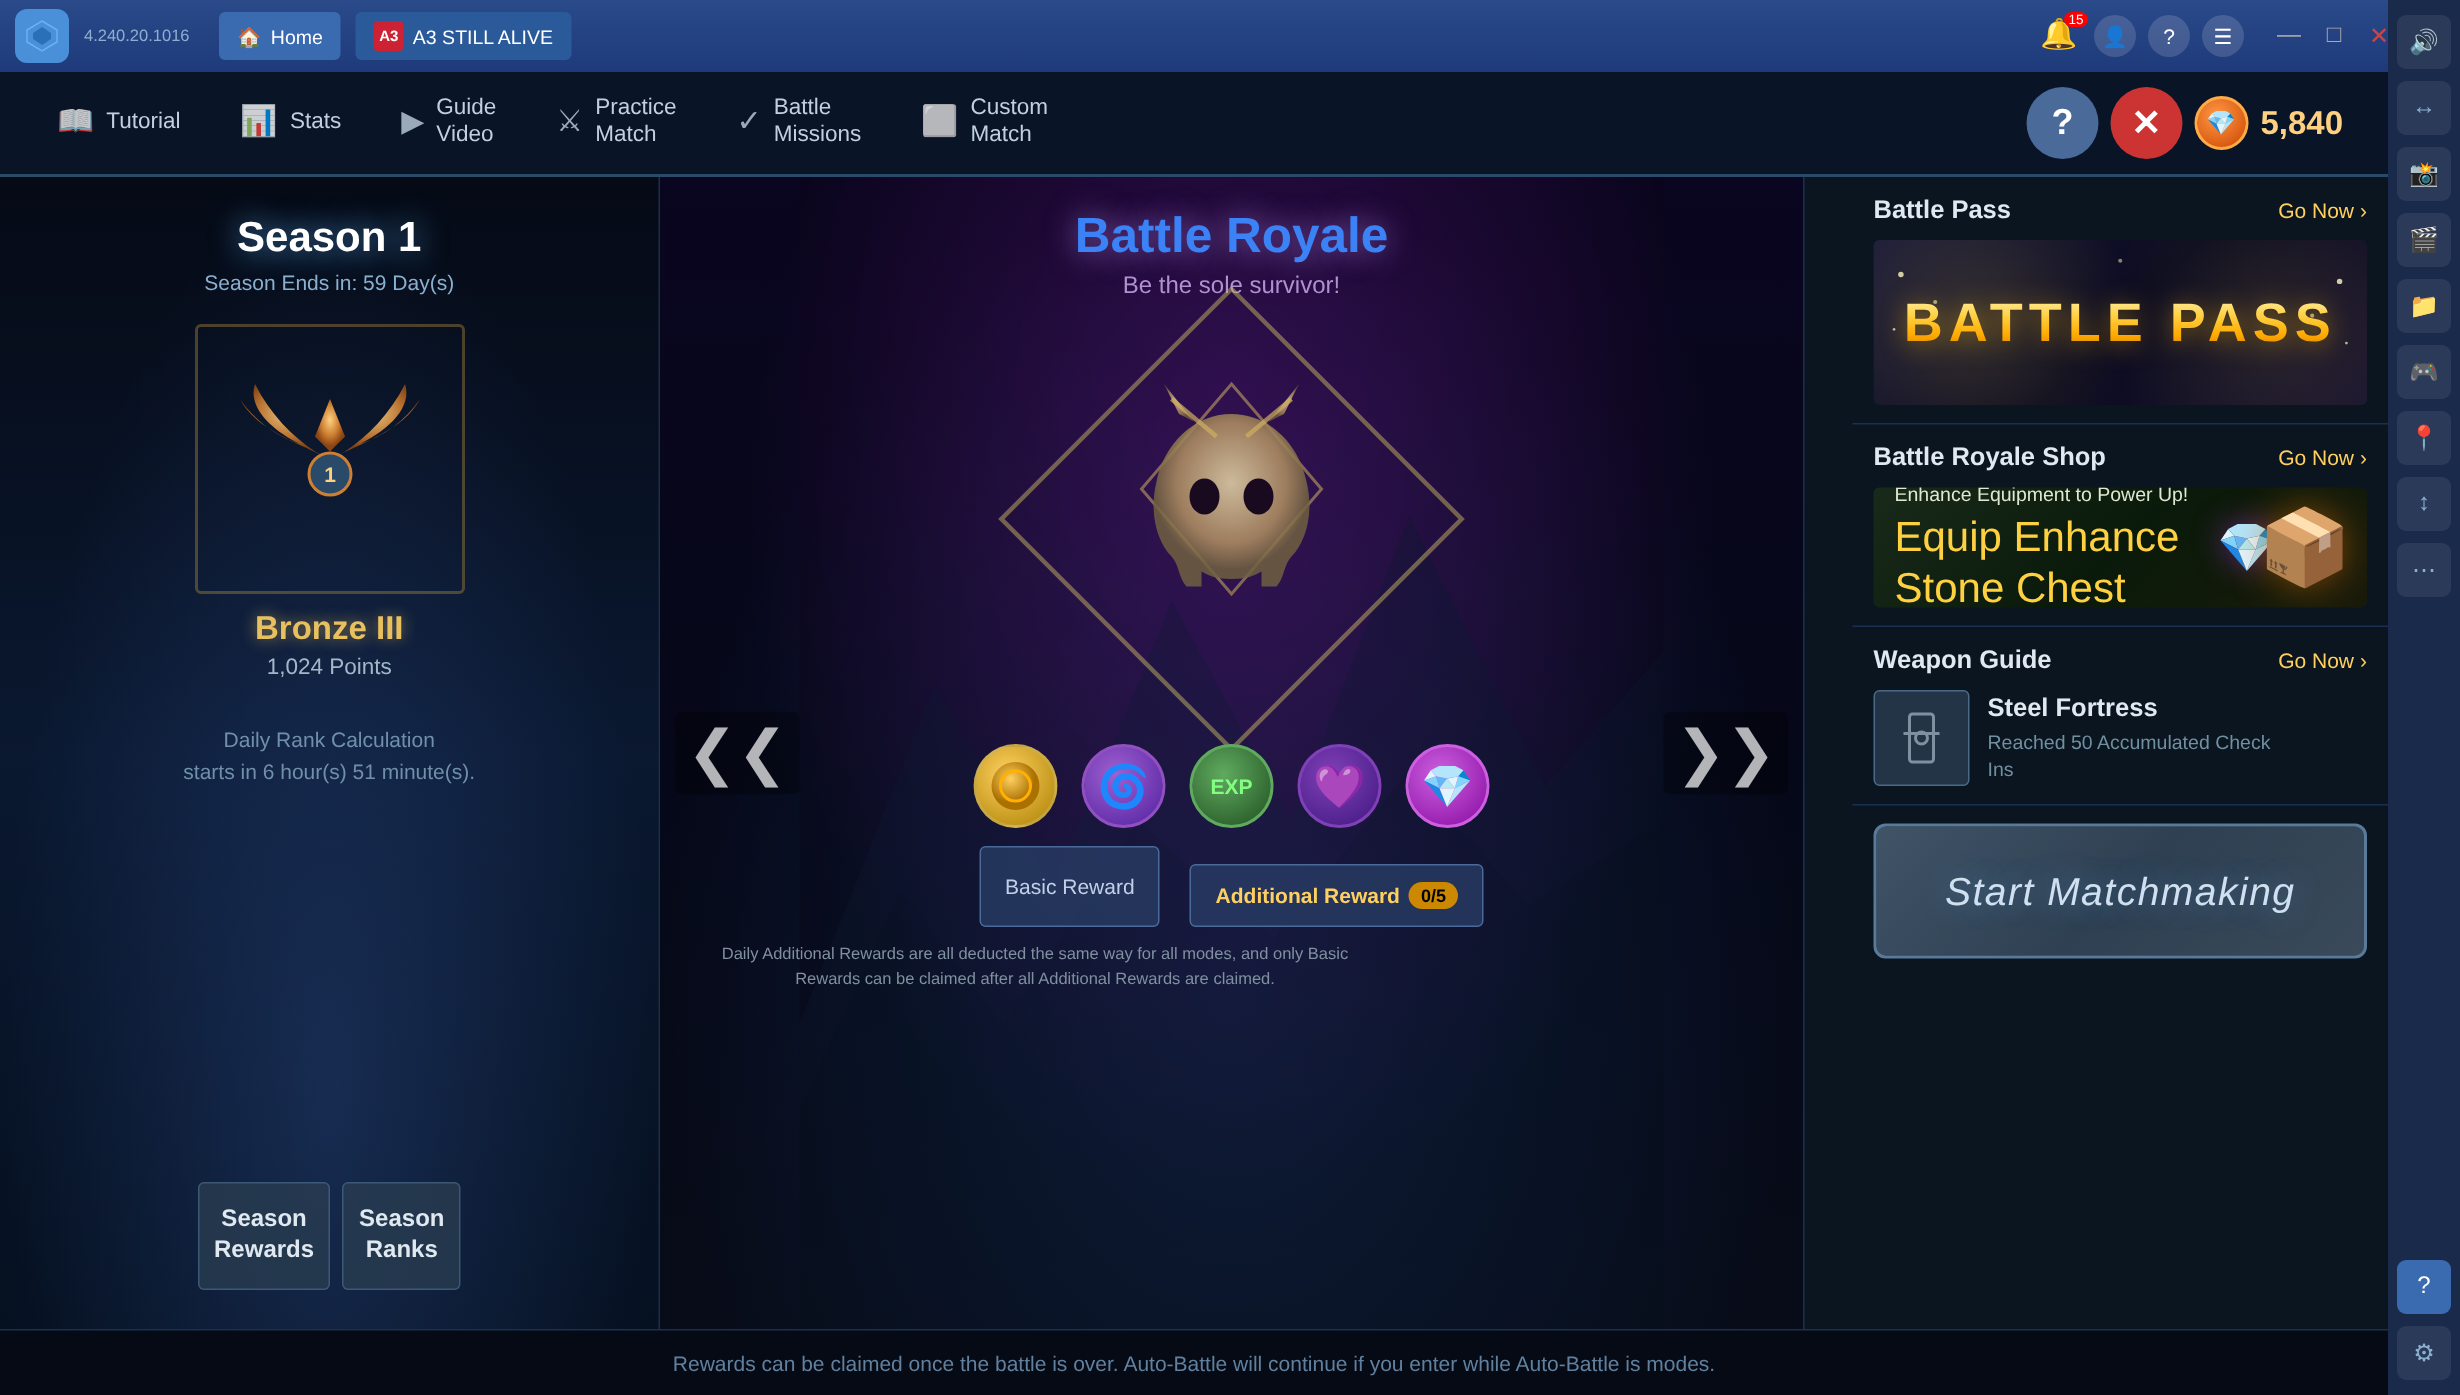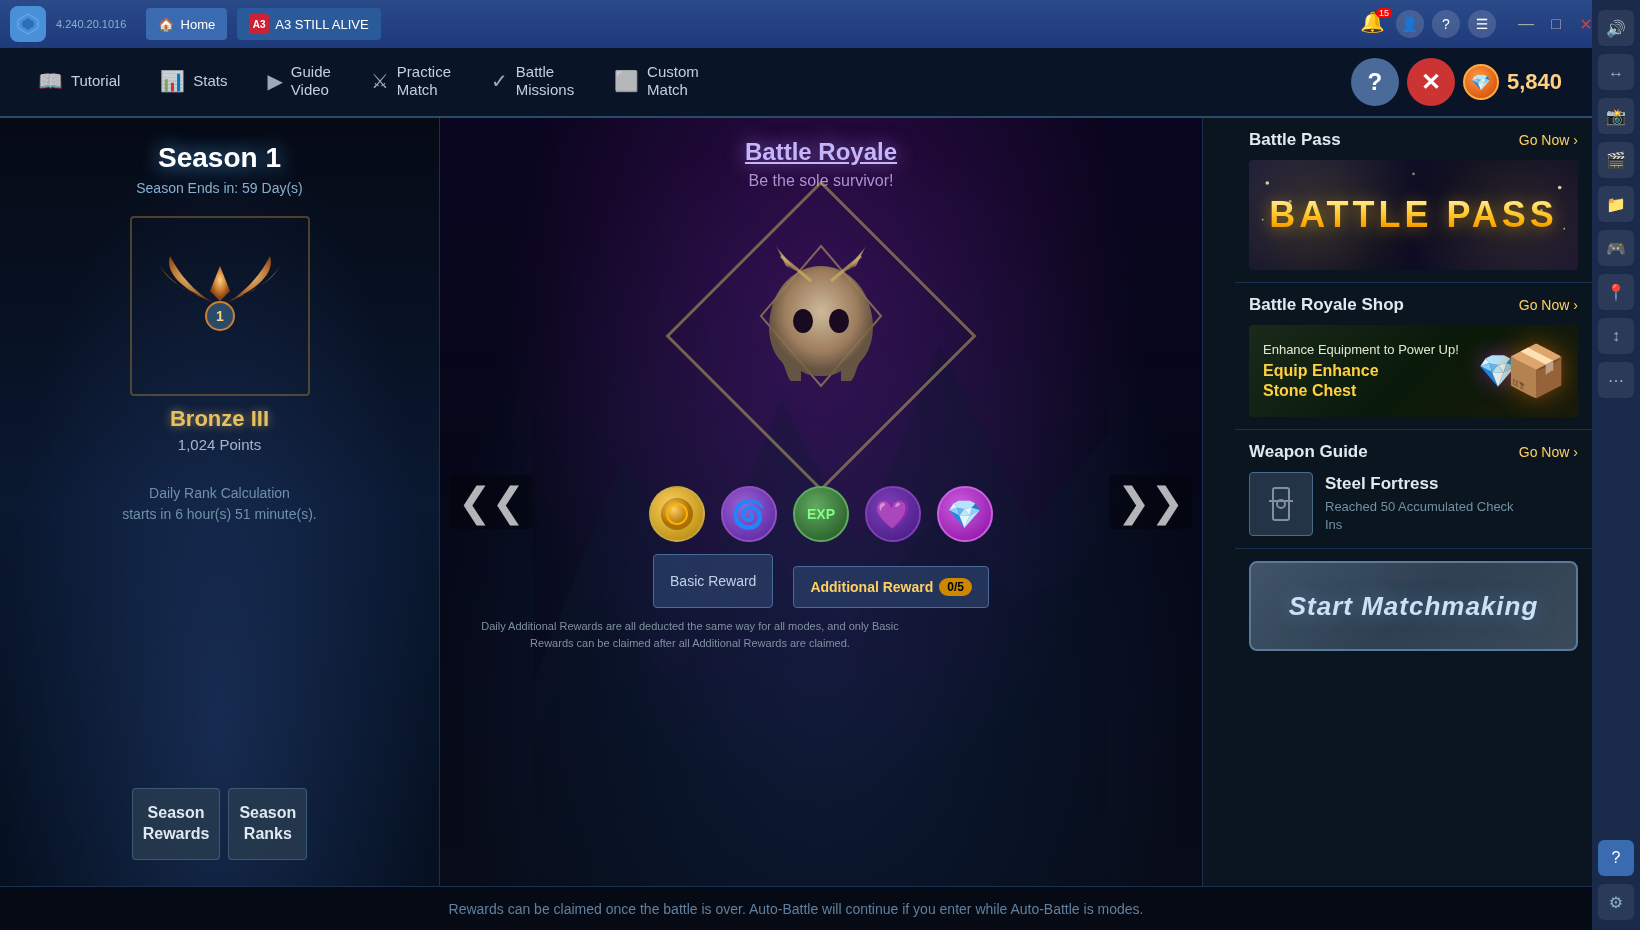--- a/index.html
+++ b/index.html
@@ -279,26 +279,25 @@
     .center-content {
       position: relative;
       z-index: 2;
       display: flex;
       flex-direction: column;
       align-items: center;
       height: 100%;
       padding: 20px;
     }
     .battle-title {
-      font-size: 24px;
+      font-size: 33px;
       font-weight: bold;
-      color: #c4b5fd;
+      color: #3b82f6;
       text-shadow: 0 0 20px rgba(200,150,255,0.6);
       margin-bottom: 6px;
-      text-decoration: underline;
     }
     .battle-subtitle {
       font-size: 16px;
       color: #b090d0;
       margin-bottom: 16px;
     }
     
     .battle-emblem {
       width: 260px; height: 260px;
       display: flex; align-items: center; justify-content: center;
@@ -453,38 +452,38 @@
       -webkit-text-fill-color: transparent;
       text-shadow: none;
       filter: drop-shadow(0 2px 8px rgba(255,180,0,0.5));
       position: relative;
       z-index: 2;
     }
 
     
     .shop-banner {
       width: 100%;
-      height: 92px;
+      height: 80px;
       background: linear-gradient(135deg, #1a2a1a 0%, #0a1a0a 50%, #1a1a0a 100%);
       border-radius: 4px;
       display: flex;
       flex-direction: column;
       justify-content: center;
       padding: 10px 14px;
       position: relative;
       overflow: hidden;
     }
     .shop-enhance-text {
       color: #e0e8d0;
       font-size: 13px;
       margin-bottom: 4px;
     }
     .shop-equip-title {
-      font-size: 16px;
-      font-weight: bold;
+      font-size: 28px;
+      font-weight: normal;
       color: #ffd040;
       line-height: 1.2;
     }
     .shop-chest-img {
       position: absolute;
       right: 10px;
       top: 50%;
       transform: translateY(-50%);
       font-size: 50px;
       filter: drop-shadow(0 0 12px rgba(200,100,0,0.6));
@@ -541,21 +540,21 @@
       overflow: hidden;
     }
     #matchmaking-btn::before {
       content: '';
       position: absolute;
       inset: 0;
       background: linear-gradient(135deg, rgba(100,140,180,0.15) 0%, transparent 100%);
     }
     .matchmaking-text {
       font-size: 26px;
-      font-weight: bold;
+      font-weight: normal;
       color: #d0e0f0;
       text-shadow: 0 0 20px rgba(100,180,255,0.4);
       font-style: italic;
       letter-spacing: 1px;
       position: relative;
       z-index: 2;
     }
 
     
     #bottom-bar {

